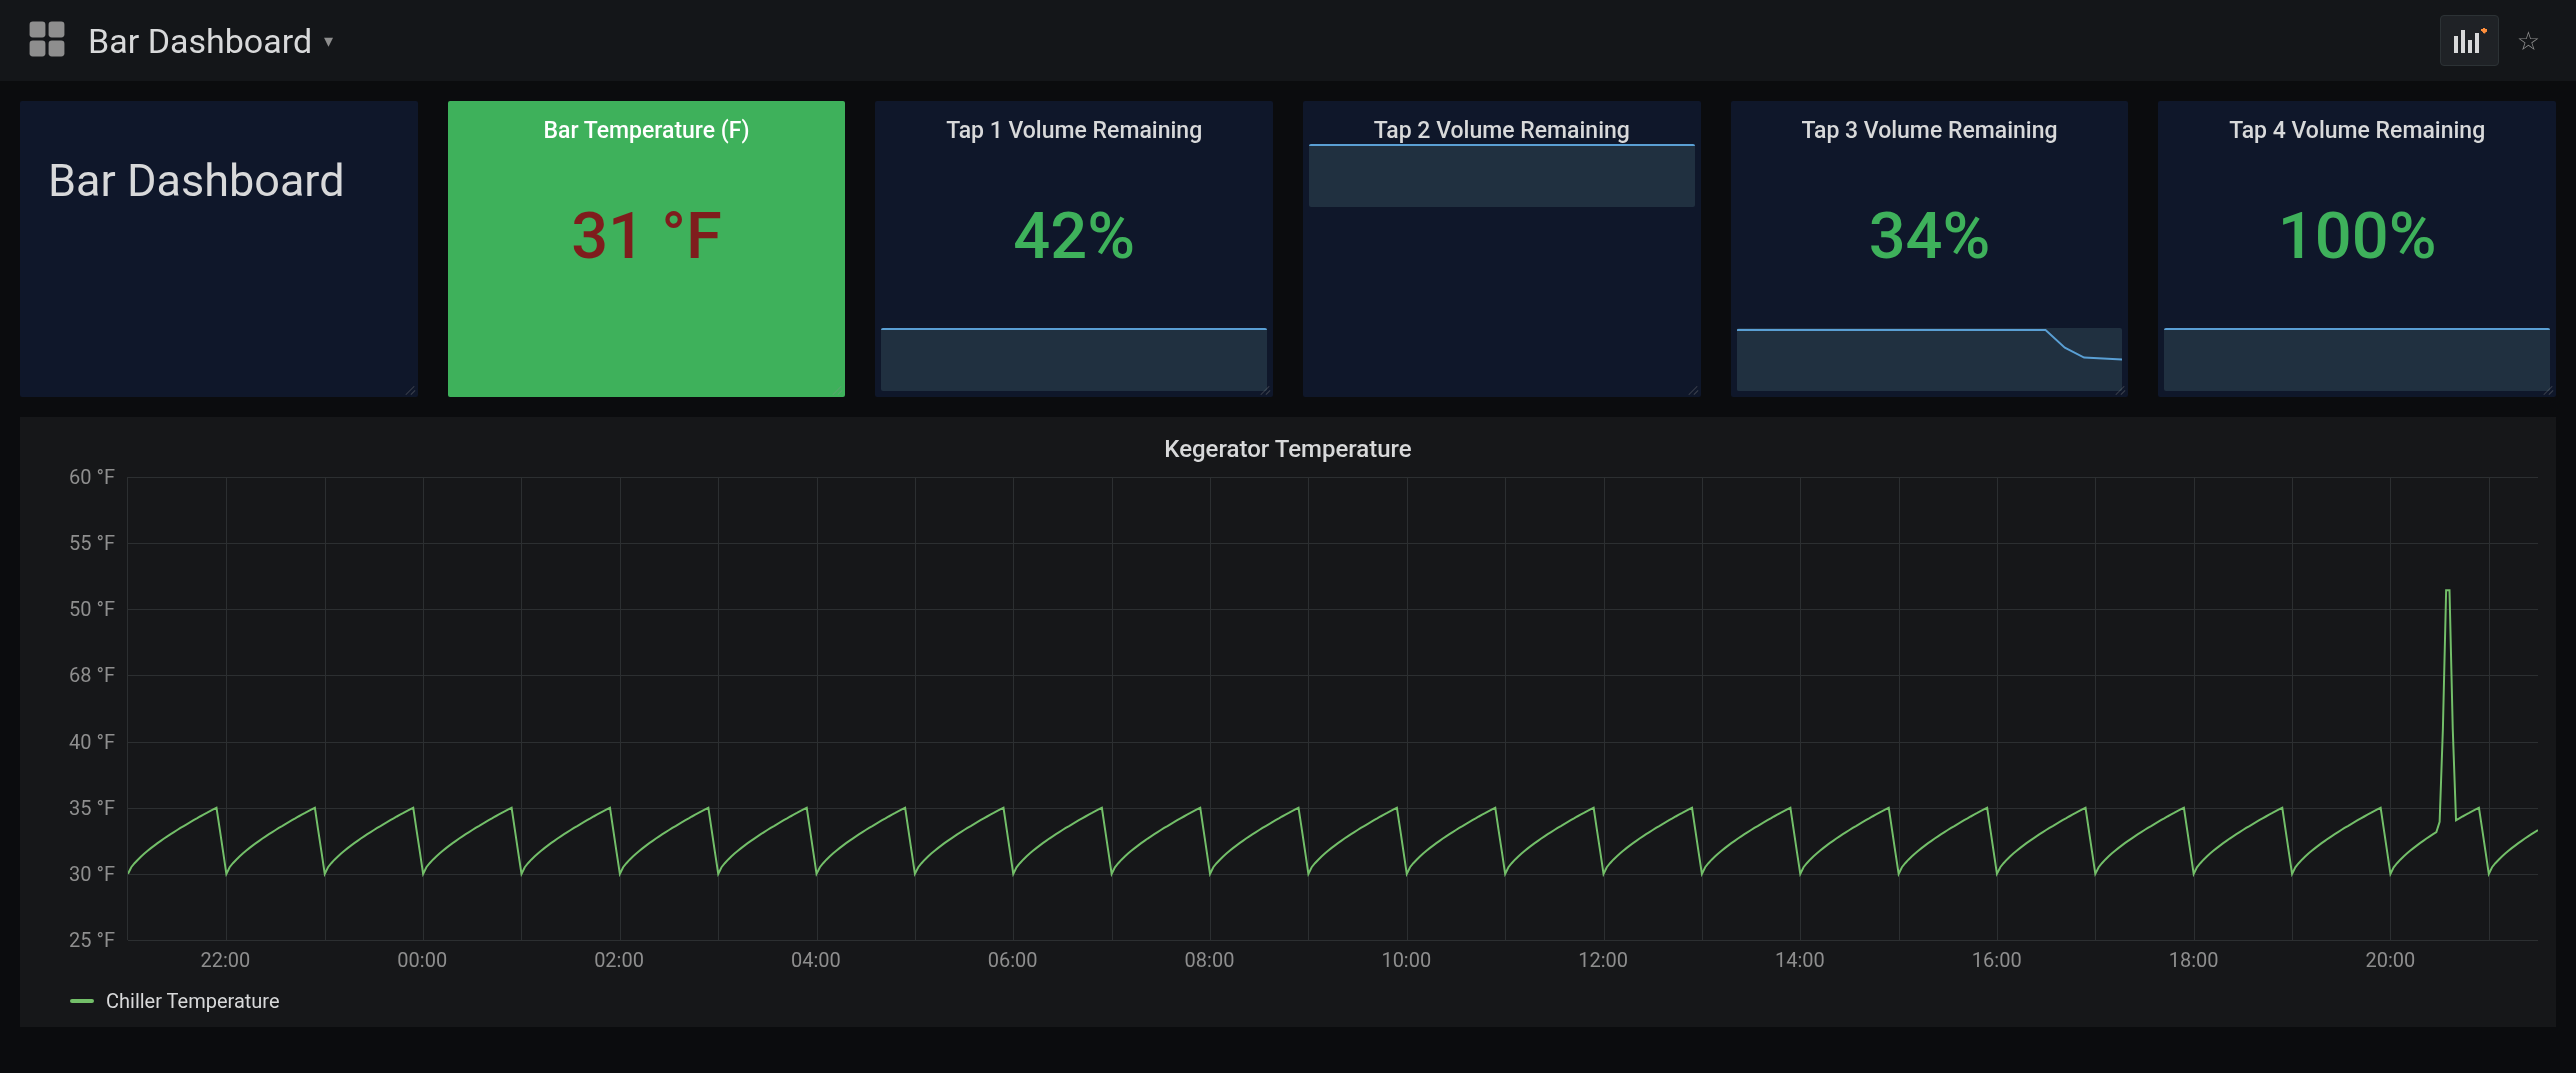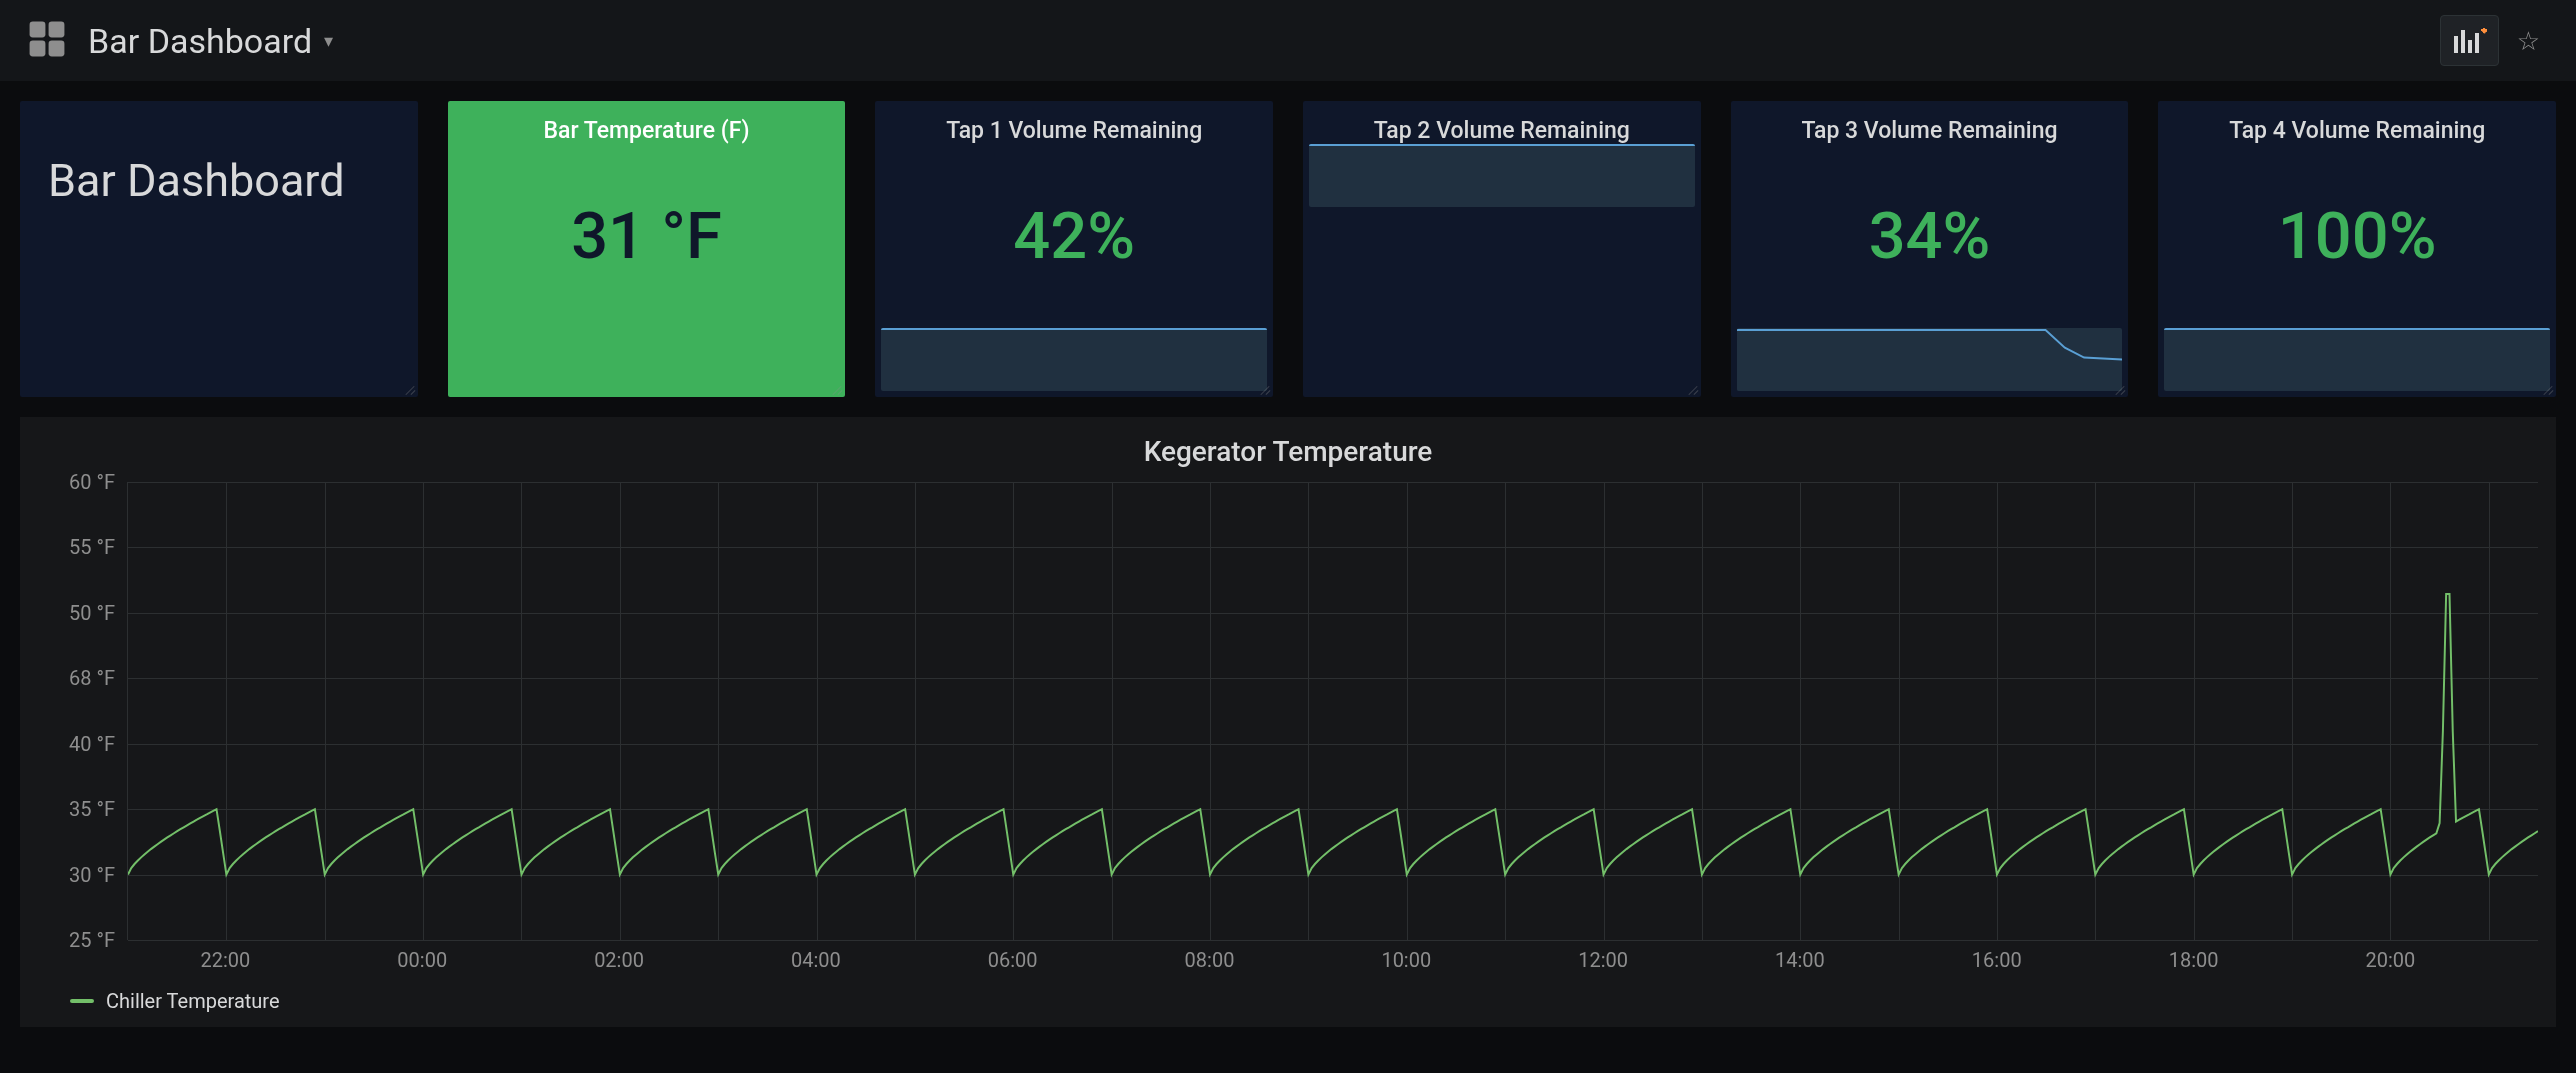--- a/index.html
+++ b/index.html
@@ -96,21 +96,21 @@
   .stat-panel.green-bg .stat-title { color: #ffffff; }
   .stat-panel .stat-value {
     flex: 1;
     display: flex;
     align-items: center;
     justify-content: center;
     font-size: 65px;
     font-weight: 500;
     color: #3eb15b;
   }
-  .stat-panel.green-bg .stat-value { color: #0f172a; }
+  .stat-panel.green-bg .stat-value { color: #7f1d1d; }
   .stat-panel .spark-wrap {
     height: 63px;
     position: relative;
     margin: 0 6px 6px 6px;
     border-radius: 2px;
     overflow: hidden;
   }
   .spark-flat {
     background: #203040;
     position: relative;
@@ -132,21 +132,21 @@
   .chart-panel {
     background: #161719;
     position: relative;
     padding: 10px 18px 14px 18px;
     height: 610px;
     display: flex;
     flex-direction: column;
   }
   .chart-title {
     text-align: center;
-    font-size: 28px;
+    font-size: 24px;
     font-weight: 500;
     padding: 8px 0 14px 0;
     color: #d8d9da;
   }
   .chart-body {
     flex: 1;
     display: flex;
     min-height: 0;
   }
   .y-axis {

